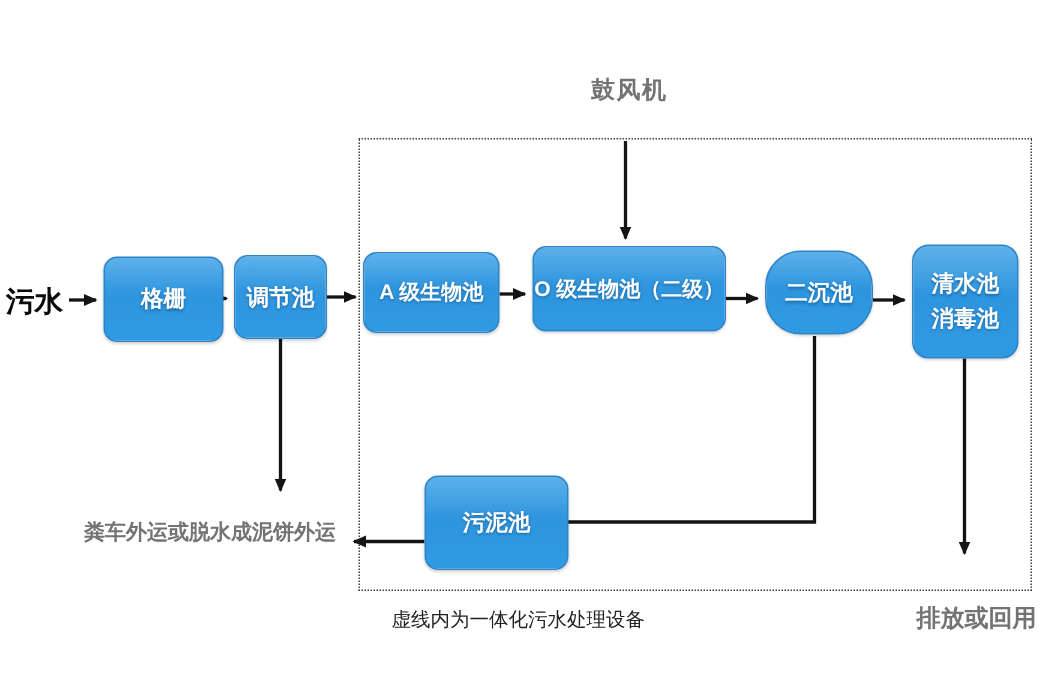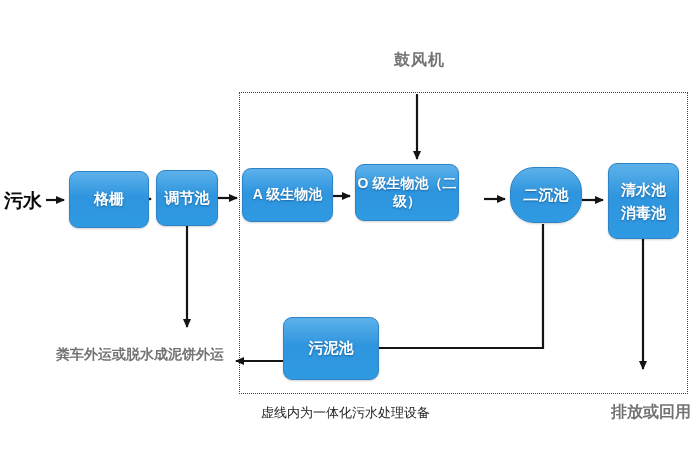--- a/index.html
+++ b/index.html
@@ -16,21 +16,21 @@
     position:absolute;z-index:2;
     background:linear-gradient(180deg,#5db1ea 0%,#2e95de 45%,#2f9ae2 100%);
     border:1px solid #2d83c6;border-radius:9px;
     color:#ffffff;display:flex;align-items:center;justify-content:center;
     text-align:center;font-weight:600;font-size:15px;
     text-shadow:0 1px 2px rgba(10,60,110,0.55);
     box-shadow:0 1px 2px rgba(0,0,0,0.18);
     box-sizing:border-box;
   }
   .node.small-text{font-size:14px;}
-  .two-line{flex-direction:column;line-height:1.55;}
+  .two-line{flex-direction:column;line-height:1.55;border-radius:11px;}
   .label{position:absolute;z-index:2;white-space:nowrap;}
   .label.black-big{color:#0a0a0a;font-weight:700;font-size:19px;}
   .label.blue{color:#737373;font-weight:700;}
   .label.note{color:#222;font-size:13px;font-weight:400;}
 </style>
 </head>
 <body>
 
 <div class="canvas">
 
@@ -60,21 +60,21 @@
   </div>
 
   <div class="node" style="left:156px;top:170px;width:62px;height:56px;">
     <span>调节池</span>
   </div>
 
   <div class="node small-text" style="left:242px;top:168px;width:91px;height:54px;align-items:center;">
     <span>A 级生物池</span>
   </div>
 
-  <div class="node small-text" style="left:355px;top:164px;width:104px;height:57px;">
+  <div class="node small-text" style="left:355px;top:164px;width:129px;height:57px;">
     <span>O 级生物池（二级）</span>
   </div>
 
   <div class="node" style="left:510px;top:167px;width:72px;height:56px;border-radius:24px;">
     <span>二沉池</span>
   </div>
 
   <div class="node two-line" style="left:608px;top:163px;width:71px;height:76px;">
     <span>清水池</span>
     <span>消毒池</span>

